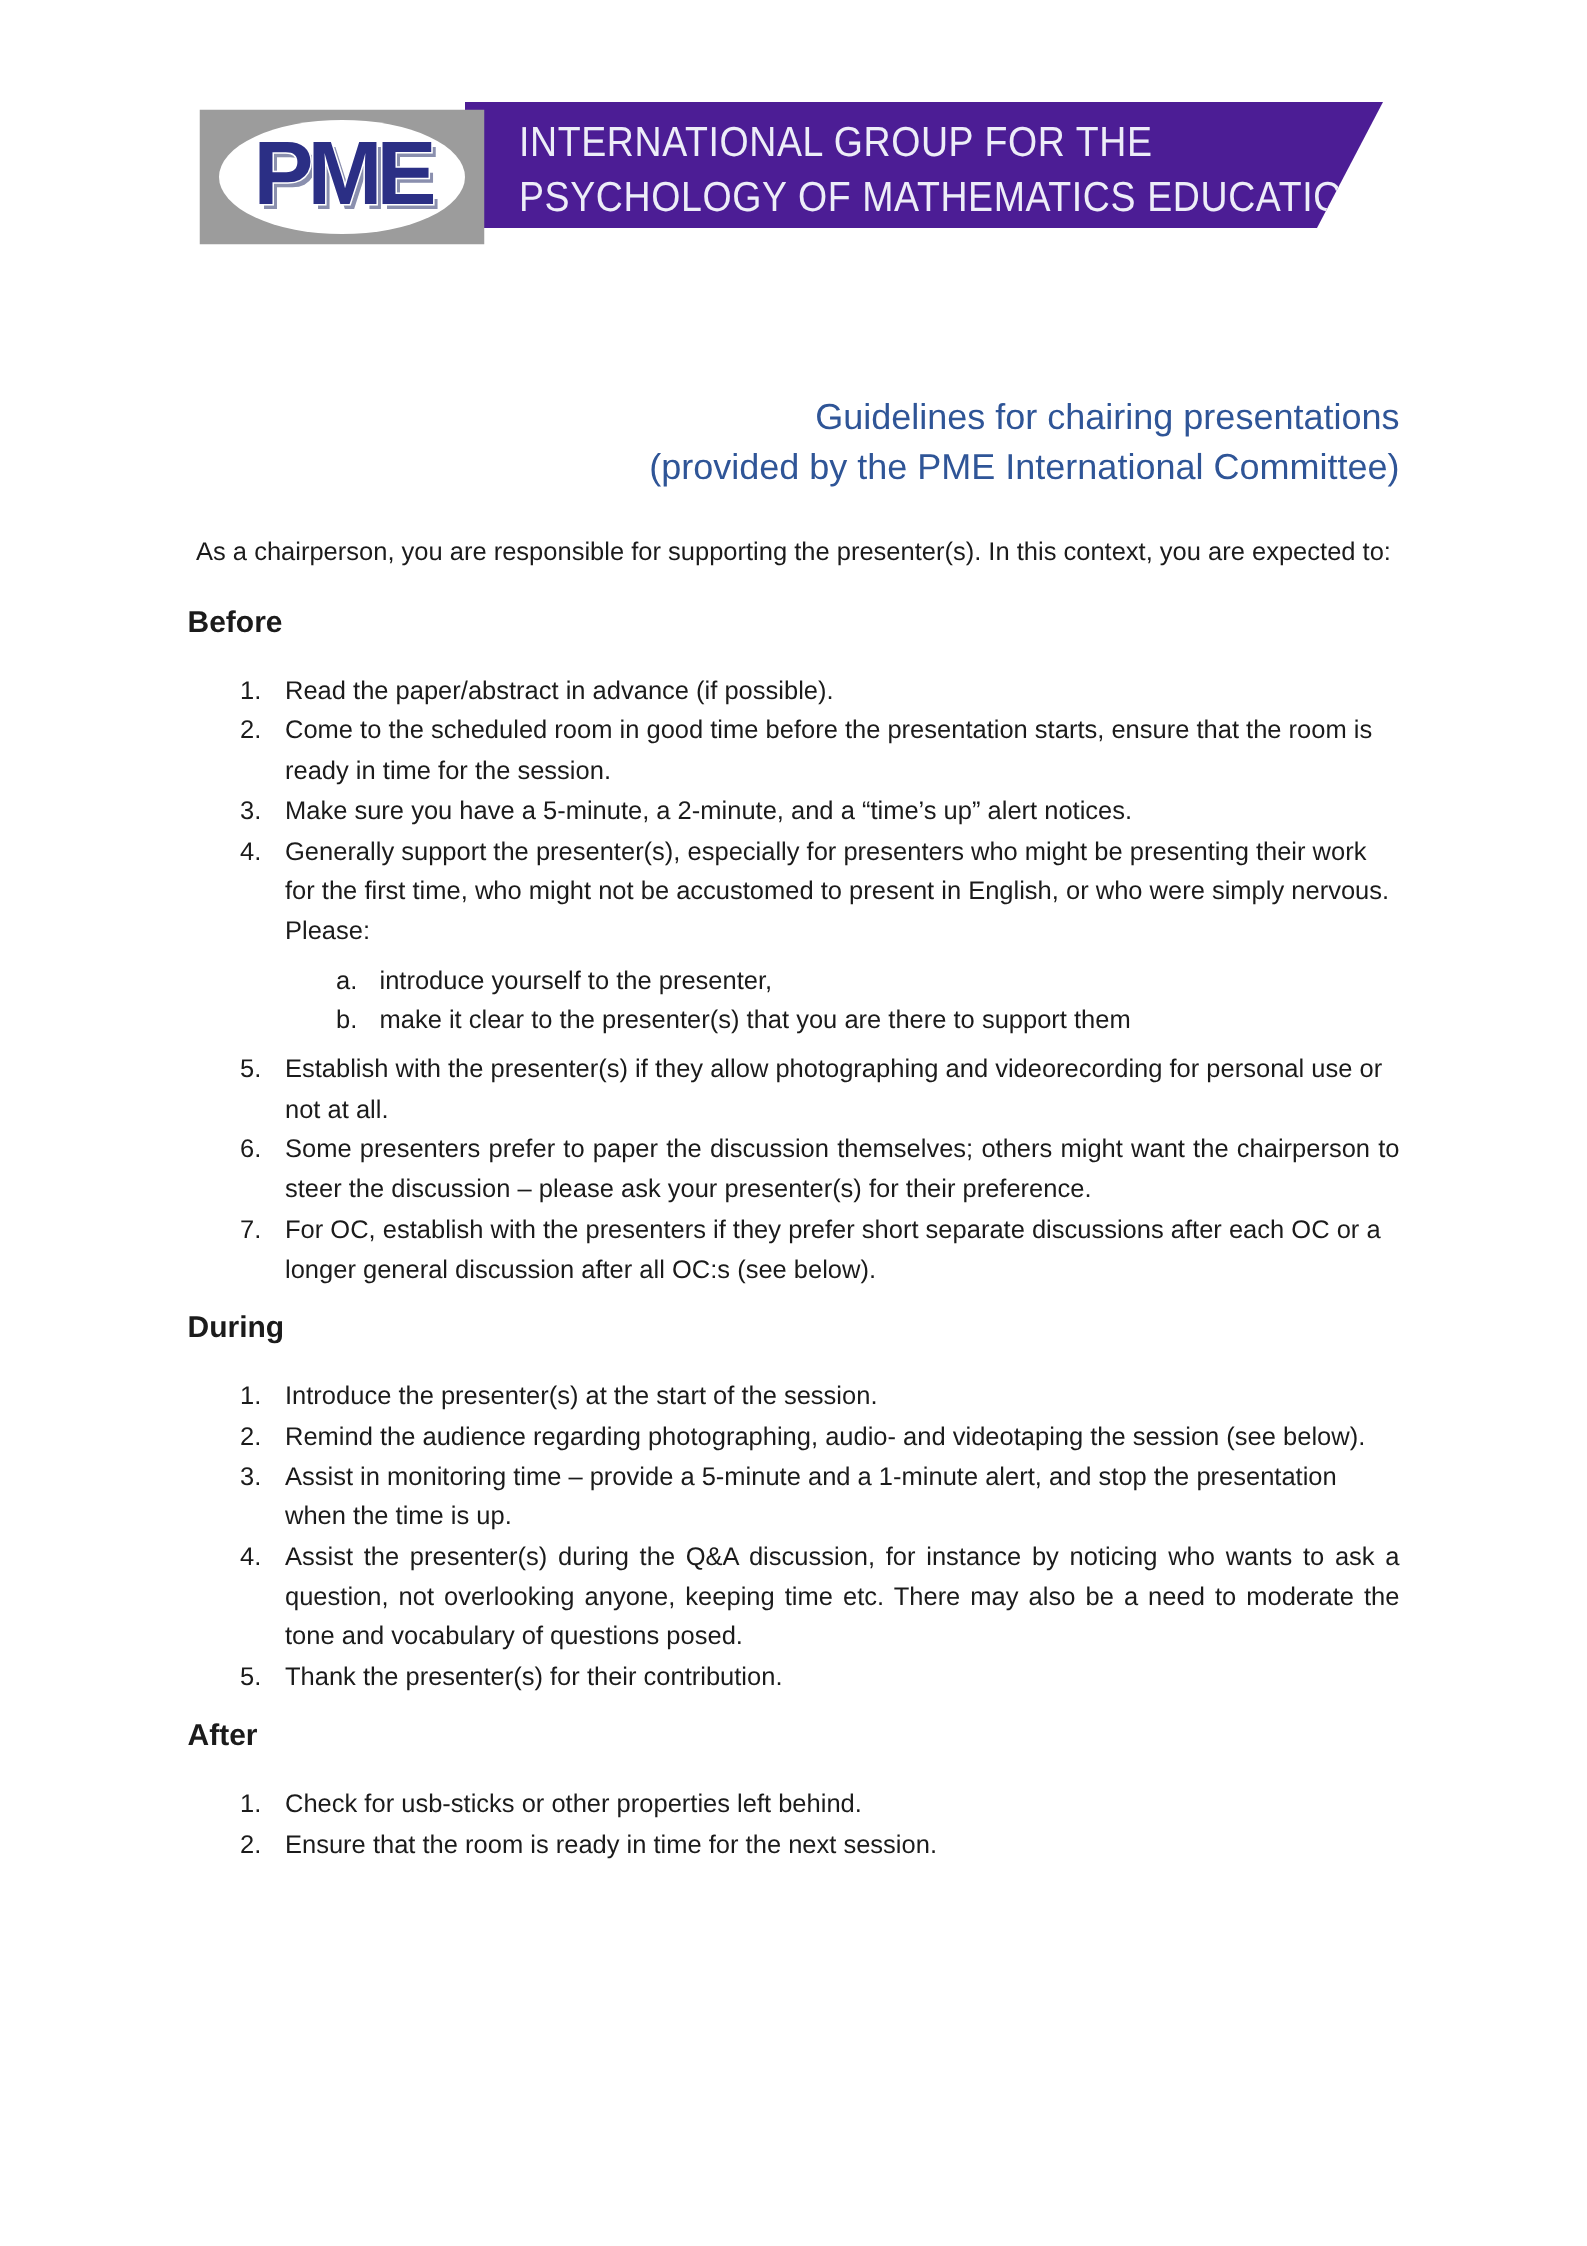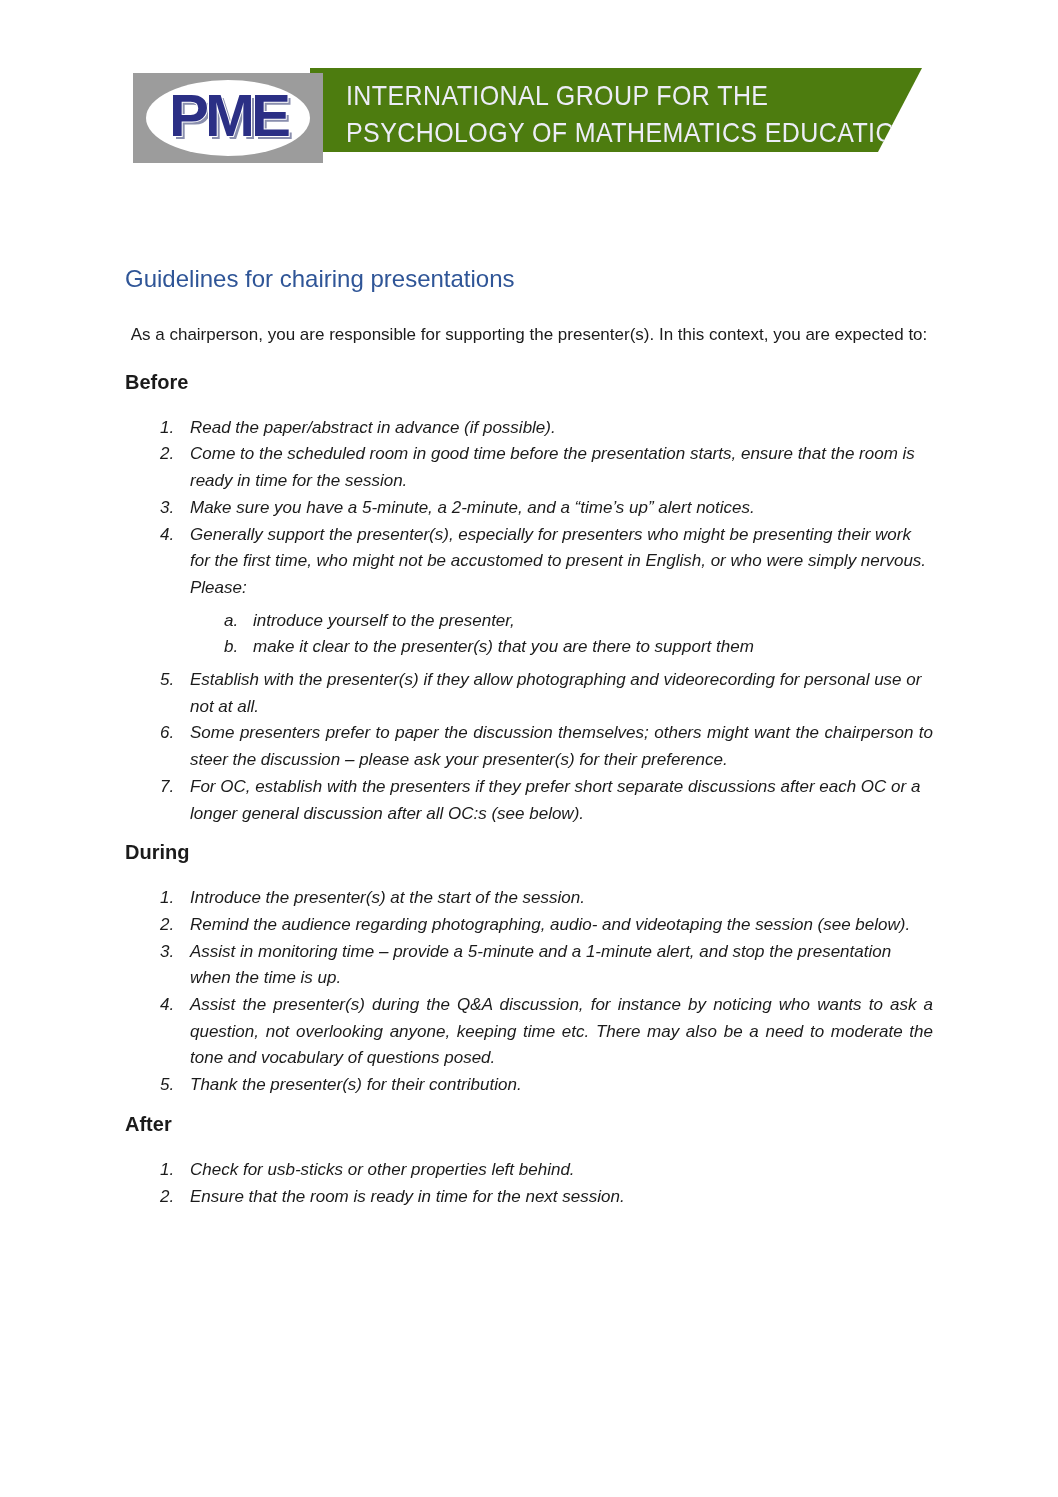--- a/index.html
+++ b/index.html
@@ -9,21 +9,21 @@
     background:#ffffff;
     overflow:hidden;
     font-family:"Liberation Sans", sans-serif;
     color:#1b1b1b;
   }
 
   
   .banner {
     position:absolute; left:310px; top:68px;
     width:612px; height:84px;
-    background:#4d7c0f;
+    background:#4c1d95;
     clip-path:polygon(0 0, 100% 0, calc(100% - 44px) 100%, 0 100%);
     z-index:1;
     box-sizing:border-box;
     padding:9px 0 0 36px;
   }
   .banner-text {
     color:#ededf8;
     font-size:25px; line-height:33px;
     letter-spacing:0.4px;
     transform:scaleY(1.12);
@@ -38,40 +38,39 @@
 
   
   .content {
     width:808px; margin:0 auto;
     padding-top:262px;
     font-size:17px; line-height:26.7px;
   }
   .doc-title {
     margin:0; font-weight:400;
     font-size:24px; line-height:33px;
-    text-align:left;
+    text-align:right;
     color:#2f5597;
   }
   .intro { margin:27px 0 0;text-align:center; }
 
   .section-heading {
     font-size:20px; line-height:27px;
     font-weight:700; color:#1b1b1b;
     margin:12px 0 0;
   }
   .section:first-child .section-heading { margin-top:20px; }
 
   ol.main-list {
     list-style:none; counter-reset:item;
     margin:19px 0 0; padding:0 0 0 65px;
   }
   ol.main-list > li {
     counter-increment:item;
     position:relative;
-    font-style:italic;
   }
   ol.main-list > li::before {
     content:counter(item) ".";
     position:absolute; left:-30px; top:0;
   }
   ol.sub-list {
     list-style:none; counter-reset:sub;
     margin:6px; padding:0 0 0 57px;
   }
   ol.sub-list > li { counter-increment:sub; position:relative; }
@@ -99,20 +98,21 @@
         <ellipse cx="95" cy="45" rx="82" ry="38" fill="#ffffff"></ellipse>
         <text x="98" y="66" text-anchor="middle" font-family="Liberation Sans, sans-serif" font-size="60" font-weight="bold" letter-spacing="-4" fill="#8a8fae">PME</text>
         <text x="95" y="63" text-anchor="middle" font-family="Liberation Sans, sans-serif" font-size="60" font-weight="bold" letter-spacing="-4" fill="#2b2f85" stroke="#ffffff" stroke-width="2" paint-order="stroke">PME</text>
       </svg>
     </div>
   </header>
 
   <main class="content">
     <h1 class="doc-title">
       <span>Guidelines for chairing presentations</span><br>
+      <span>(provided by the PME International Committee)</span>
     </h1>
 
     <p class="intro">As a chairperson, you are responsible for supporting the presenter(s). In this context, you are expected to:</p>
 
     <div id="sections">
         <section class="section">
           <h2 class="section-heading">Before</h2>
           <ol class="main-list">
             <li><span>Read the paper/abstract in advance (if possible).</span></li>
             <li><span>Come to the scheduled room in good time before the presentation starts, ensure that the room is ready in time for the session.</span></li>

